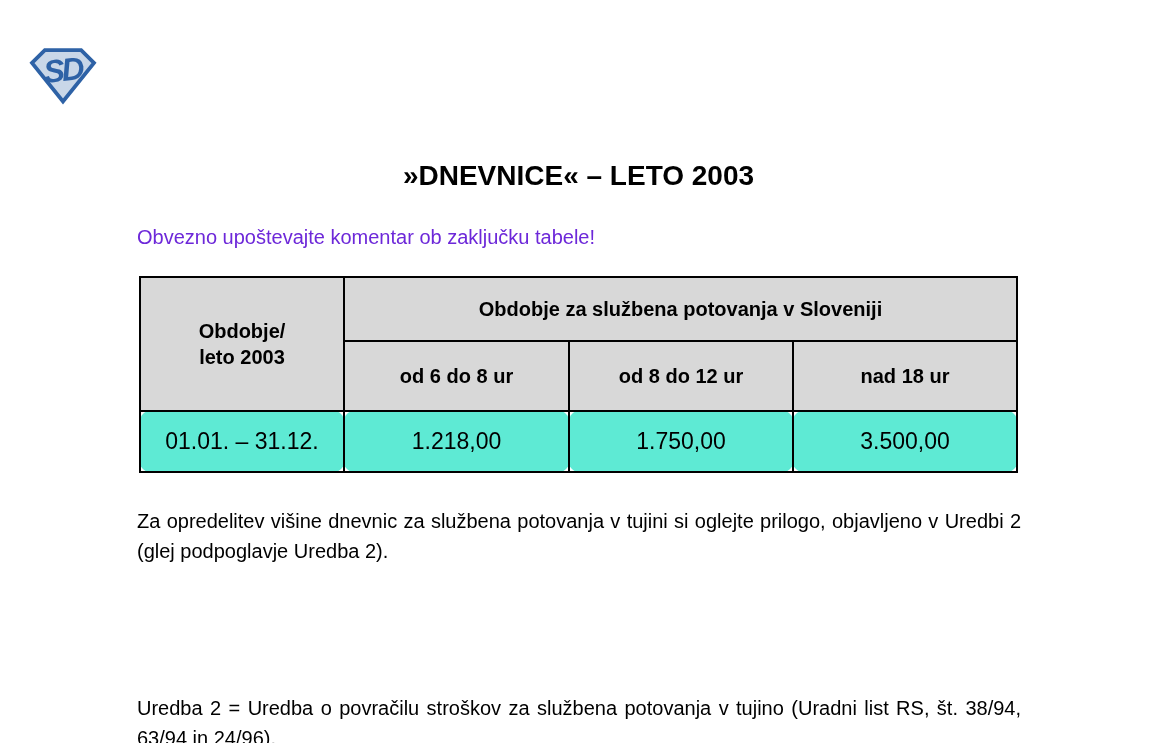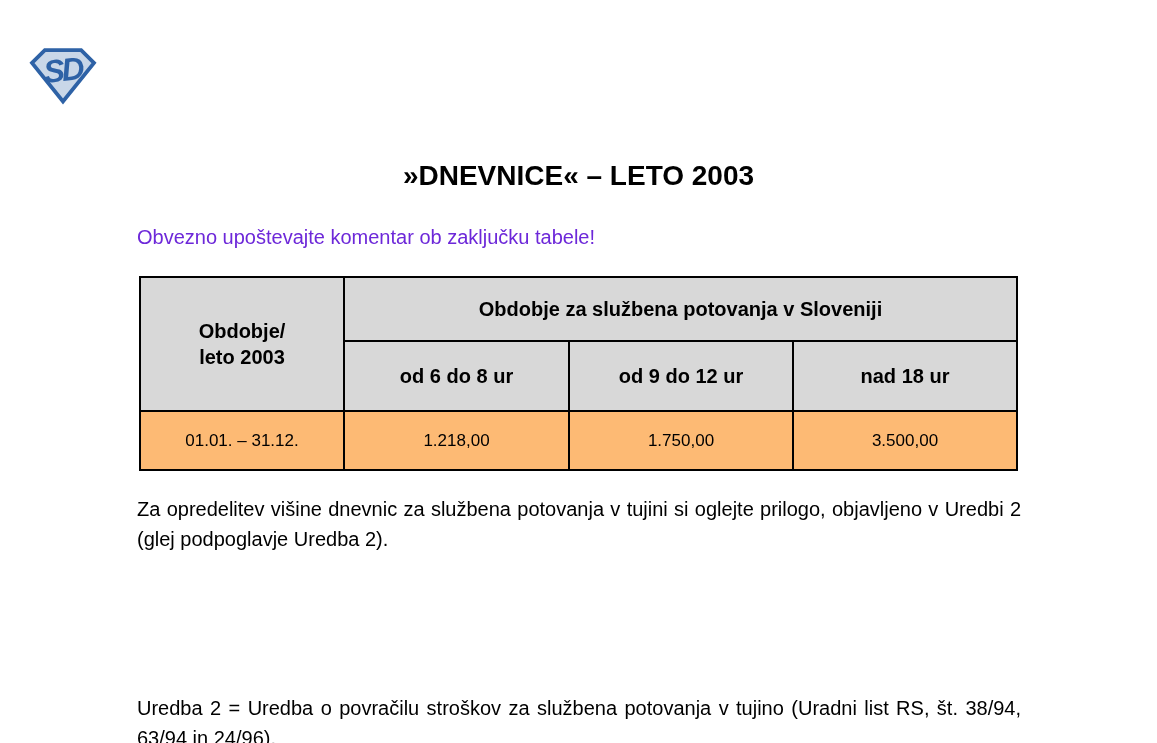--- a/index.html
+++ b/index.html
@@ -70,36 +70,37 @@
     white-space: pre-line;
     line-height: 26px;
   }
   table.dnevnice .group-row th {
     height: 30px;
   }
   table.dnevnice .subhead-row th {
     height: 36px;
   }
   table.dnevnice td {
-    background: #fdba74;
-    font-size: 17px;
+    background: #5eead4;
+    font-size: 23px;
     font-weight: 400;
     height: 25px;
+    border-radius: 10px;
   }
   .para {
     position: absolute;
     left: 137px;
     width: 884px;
     margin: 0;
     font-size: 20px;
     line-height: 30px;
     text-align: justify;
   }
   .para.p0 { top: 424px; }
-  .para.p1 { top: 494px; }
+  .para.p1 { top: 506px; }
   .para.p2 { top: 587px; }
   .para.p3 { top: 693px; }
 </style>
 </head>
 <body>
 
 <div class="page">
 
   <div class="logo">
     <svg width="76" height="62" viewBox="0 0 100 82">
@@ -120,21 +121,21 @@
       <col style="width:224px">
     </colgroup>
     <tbody>
       <tr class="group-row">
         <th rowspan="2" class="corner-cell">Obdobje/
 leto 2003</th>
         <th colspan="3">Obdobje za službena potovanja v Sloveniji</th>
       </tr>
       <tr class="subhead-row">
         <th>od 6 do 8 ur</th>
-        <th>od 9 do 12 ur</th>
+        <th>od 8 do 12 ur</th>
         <th>nad 18 ur</th>
       </tr>
       <tr>
         <td>01.01. – 31.12.</td>
         <td>1.218,00</td>
         <td>1.750,00</td>
         <td>3.500,00</td>
       </tr>
     </tbody>
   </table>

